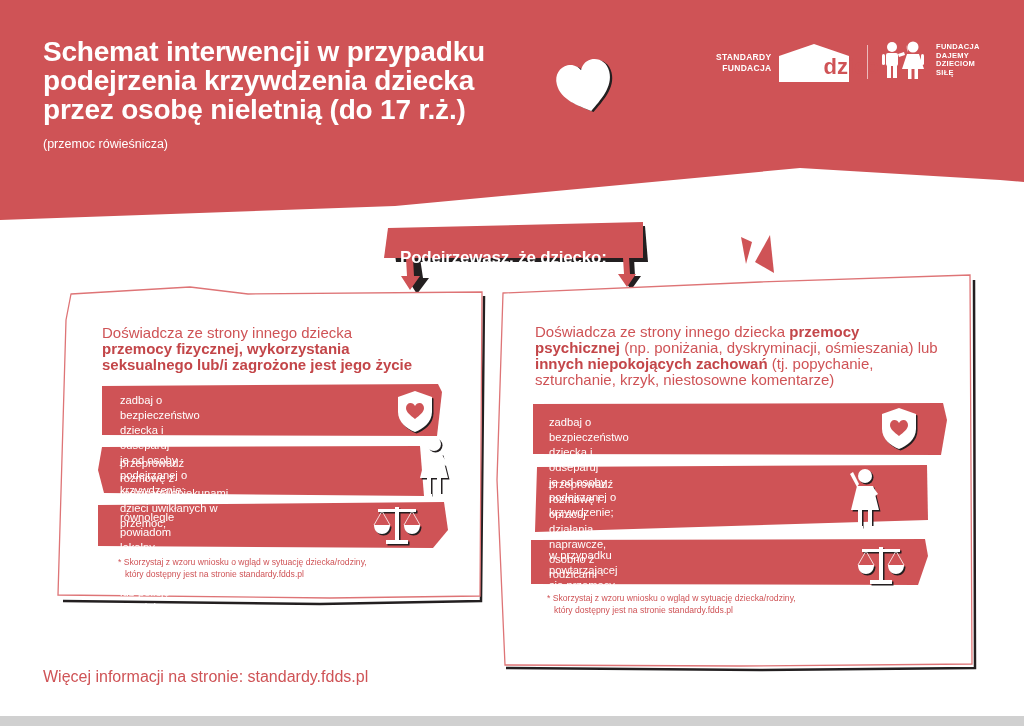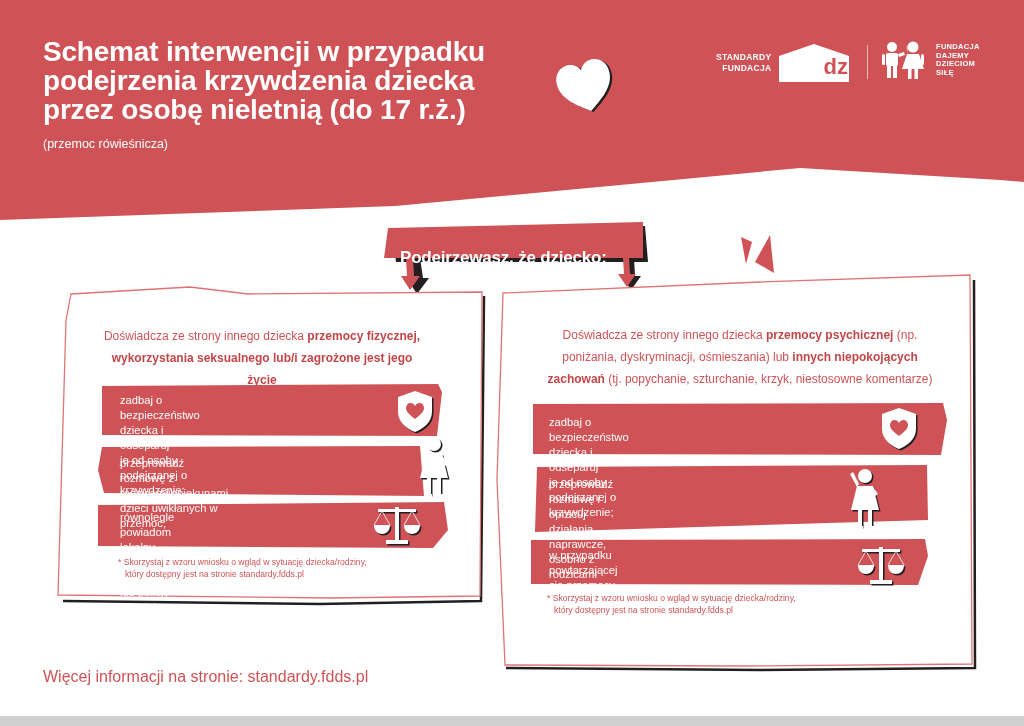--- a/index.html
+++ b/index.html
@@ -11,21 +11,21 @@
   .subtitle { position: absolute; left: 43px; top: 137px; color: #ffffff; font-size: 12.5px; }
   .heart { position: absolute; left: 552px; top: 56px; width: 64px; height: 60px; }
   .logo-std { position: absolute; left: 716px; top: 44px; display: flex; align-items: center; gap: 8px; }
   .logo-std-text { color: #ffffff; font-weight: bold; font-size: 8.5px; text-align: right; line-height: 11px; letter-spacing: 0.3px; }
   .logo-house { position: relative; width: 70px; height: 38px; }
   .logo-house-text { position: absolute; left: 0; right: 0; bottom: 2px; text-align: center; color: #cf5356; font-weight: bold; font-size: 22px; line-height: 26px; padding-left: 44px; }
   .logo-divider { position: absolute; left: 867px; top: 45px; width: 1px; height: 34px; background: rgba(255,255,255,0.6); }
   .logo-fund { position: absolute; left: 880px; top: 40px; display: flex; align-items: center; gap: 8px; }
   .logo-fund-text { color: #ffffff; font-weight: bold; font-size: 7.5px; line-height: 8.5px; letter-spacing: 0.3px; }
   .banner-text { position: absolute; left: 400px; top: 231px; color: #ffffff; font-weight: bold; font-size: 17px; letter-spacing: -0.2px; margin-top: 17px; }
-  .card-title { position: absolute; color: #cf5356; font-size: 12px; line-height: 22px; text-align: center; }
+  .card-title { position: absolute; color: #cf5356; font-size: 15px; line-height: 16px; }
   .card-title b { font-weight: bold; color: #c34649; }
   .step { position: absolute; }
   .step-text { position: absolute; color: #ffffff; font-size: 11.2px; line-height: 15px; }
   .icon { position: absolute; }
   .footnote { position: absolute; color: #cf5356; font-size: 8.6px; line-height: 11.5px; }
   .footer-text { position: absolute; left: 43px; top: 668px; color: #cf5356; font-size: 16px; }
 </style>
 </head>
 <body>
 

